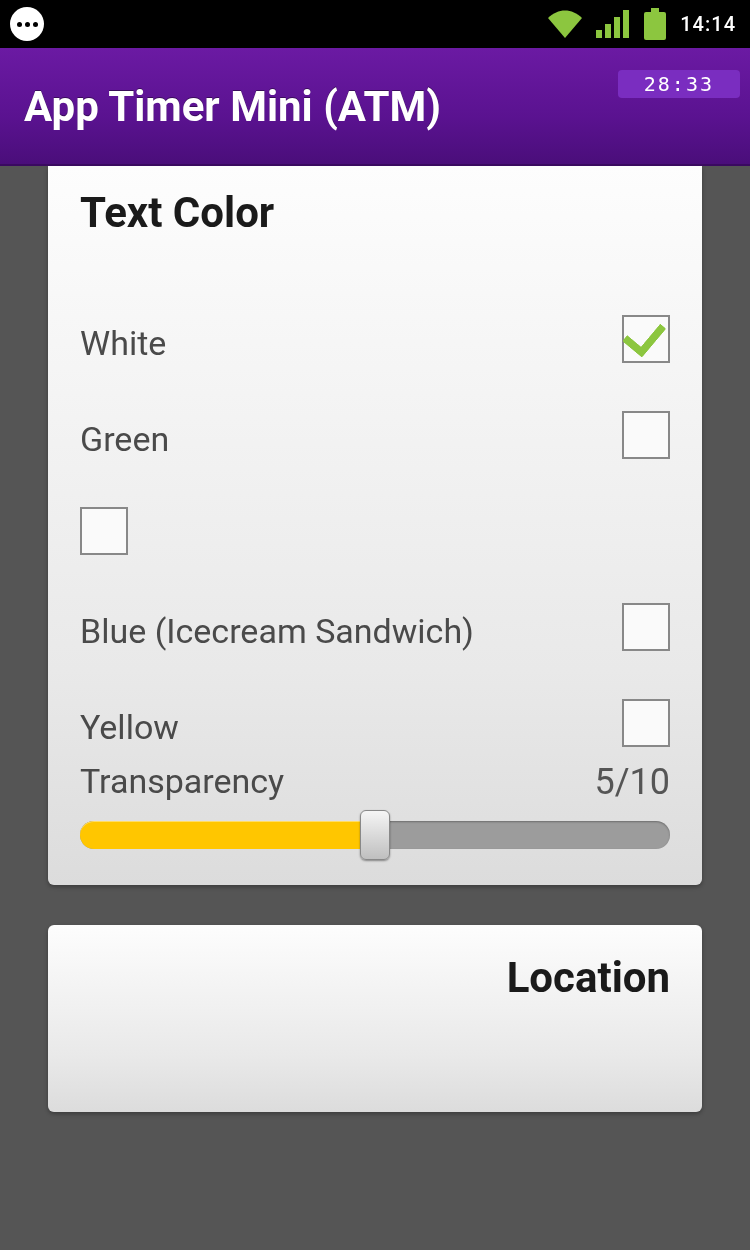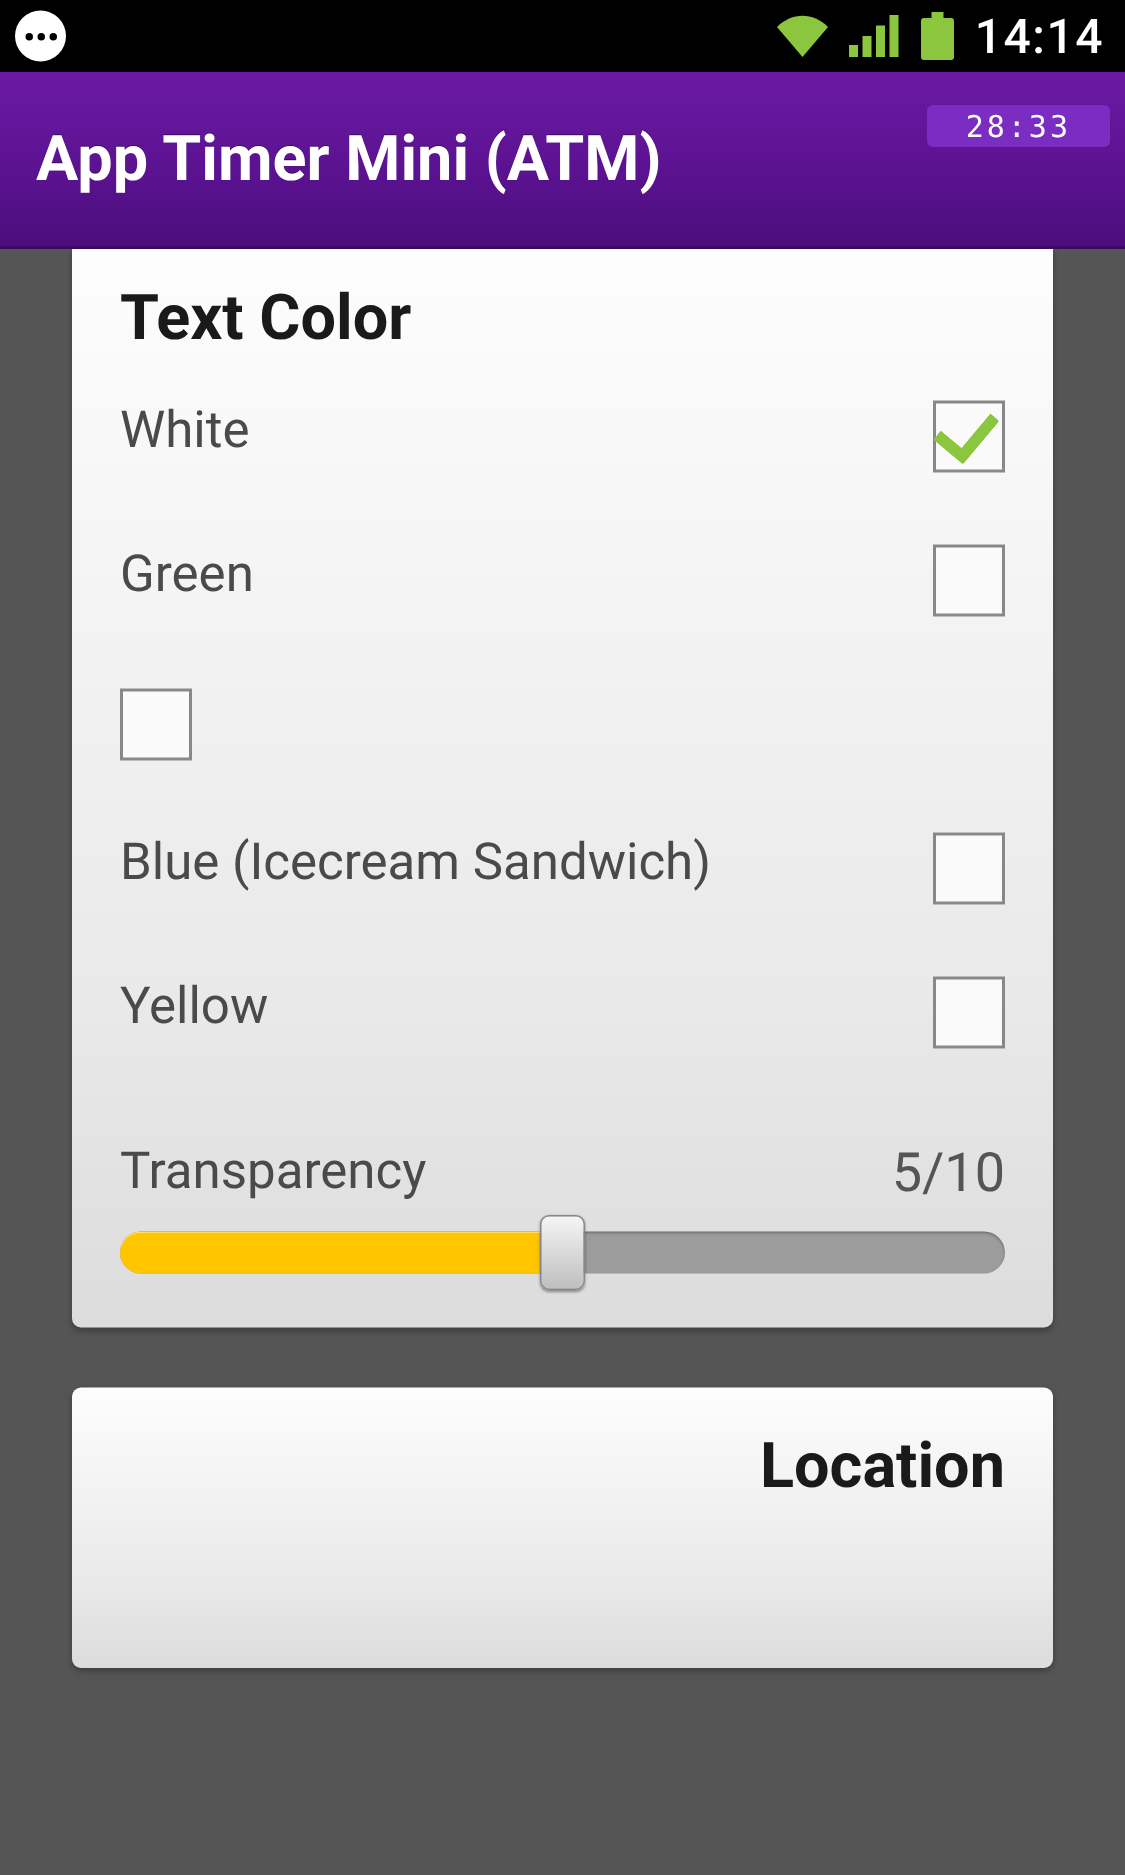--- a/index.html
+++ b/index.html
@@ -17,21 +17,21 @@
   }
   .status-left { display:flex; align-items:center; }
   .notif-circle {
     width: 34px; height: 34px; border-radius: 50%;
     background: #fff; display:flex; align-items:center; justify-content:center;
     gap:3px;
   }
   .notif-circle span { width:5px; height:5px; background:#000; border-radius:50%; display:block; }
   .status-right { margin-left:auto; display:flex; align-items:center; gap:14px; }
   .wifi-icon svg, .signal-icon svg, .battery-icon svg { display:block; }
-  .clock { font-size: 32px; font-weight: 500; letter-spacing: 1px; }
+  .clock { font-size: 20px; font-weight: 500; letter-spacing: 1px; }
 
   
   .app-bar {
     height: 118px;
     background: linear-gradient(#6b1aa3, #5a1290 60%, #4a0e7a);
     position: relative;
     display:flex; align-items:center;
     padding-left: 24px;
     border-bottom: 2px solid #3a0a60;
   }
@@ -63,21 +63,21 @@
     box-shadow: 0 2px 4px rgba(0,0,0,0.3);
   }
   .card + .card { margin-top: 40px; text-align: right; }
 
   .section-title {
     font-size: 42px; font-weight: 700; color:#1a1a1a;
     margin-bottom: 30px;
   }
 
   .option-row {
-    display:flex; align-items:flex-start; justify-content:space-between;
+    display:flex; align-items:flex-end; justify-content:space-between;
     height: 96px;
     gap: 35px;
   }
   .option-label { font-size: 34px; color:#4a4a4a; }
   .checkbox {
     width:48px; height:48px; border:2px solid #888;
     display:flex; align-items:center; justify-content:center;
     background:#fafafa;
   }
   .checkbox.checked::after {

